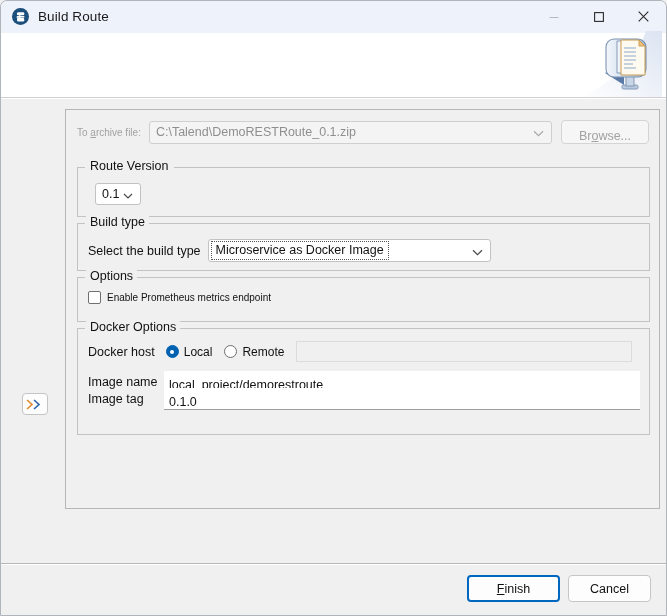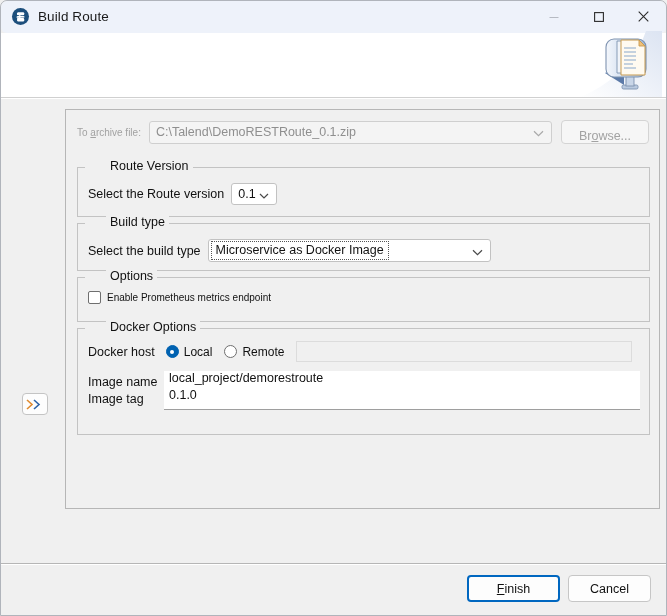--- a/index.html
+++ b/index.html
@@ -210,21 +210,20 @@
   .group .gtop .seg-r { flex: 1 1 auto; height: 1px; background: #c3c3c3; }
   .group-label {
     position: absolute;
     top: -8px;
     left: 8px;
     background: #f0f0f0;
     padding: 0 4px;
     font-size: 12.5px;
     color: #111111;
     white-space: nowrap;
-    margin-left: 20px;
   }
 
   .row {
     display: flex;
     align-items: center;
     position: absolute;
   }
   .lbl {
     font-size: 12.5px;
     color: #111111;
@@ -324,21 +323,21 @@
   }
 
   
   .field-flat {
     height: 22px;
     background: #ffffff;
     border: none;
     border-bottom: 1px solid #9e9e9e;
     box-sizing: border-box;
     display: flex;
-    align-items: flex-start;
+    align-items: flex-end;
     cursor: text;
   }
   .field-flat .ftext {
     font-size: 12.5px;
     color: #111;
     padding-left: 5px;
     white-space: nowrap;
     overflow: hidden;
   }
   .field-host-disabled {
@@ -476,21 +475,20 @@
         </div>
 
         <div class="group" style="left:11px; top:57px; width:573px; height:50px;">
           <div class="gtop">
               <div class="seg-l"></div>
               <div style="width:89px"></div>
               <div class="seg-r"></div>
             </div>
           <div class="group-label">Route Version</div>
           <div class="row" style="left:10px; top:16px;">
-            <span class="lbl">Select the Route version</span>
             <span class="combo-sm" style="margin-left:7px;">
               <span class="ctext">0.1</span>
               <span class="combo-arrow">
                 <svg width="10" height="6" viewBox="0 0 10 6">
                     <path d="M1 1 L5 5 L9 1" stroke="#4a4a4a" stroke-width="1.2" fill="none"></path>
                   </svg>
               </span>
             </span>
           </div>
         </div>

